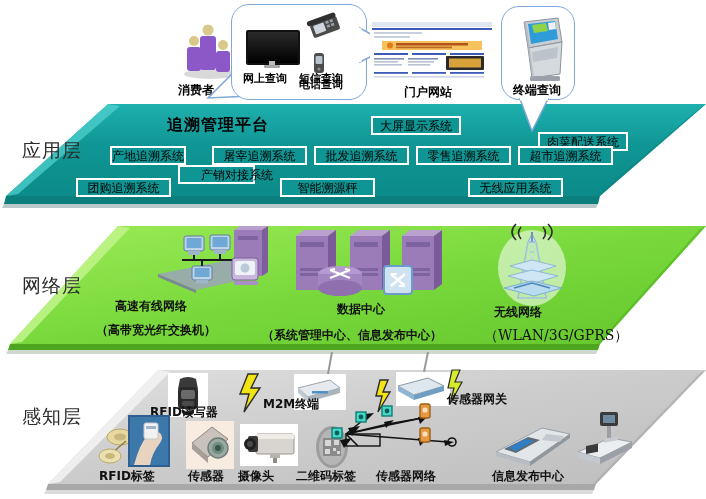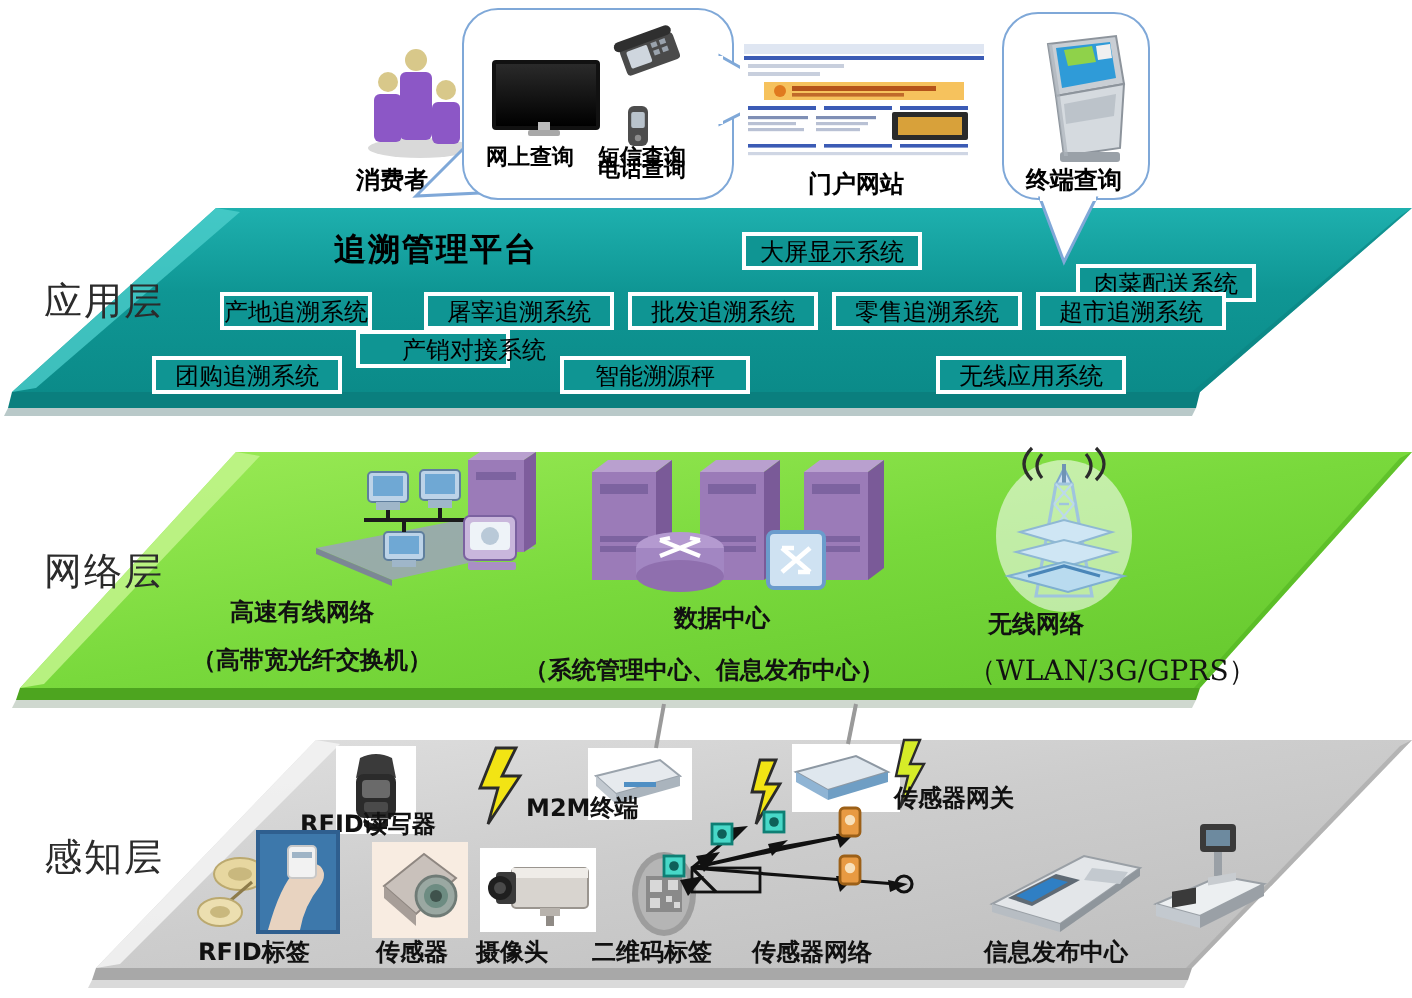--- a/index.html
+++ b/index.html
@@ -345,21 +345,21 @@
         <stop offset="100%" stop-color="#bdbdbd"></stop>
       </linearGradient>
     </defs>
     <polygon points="158,0 706,0 596,114 48,114" fill="url(#grayTop)"></polygon>
     <polygon points="48,114 596,114 594,120 46,120" fill="#a8a8a8"></polygon>
     <polygon points="46,120 594,120 592,124 44,124" fill="#dadada"></polygon>
     <polygon points="158,0 170,2 60,112 48,114" fill="#f2f2f2" opacity="0.9"></polygon>
     <polygon points="706,0 700,3 593,114 596,114" fill="#a5a5a5" opacity="0.6"></polygon>
   </svg>
 
-  <div class="layer-label" style="left:22px;top:416px;text-align:center;">感知层</div>
+  <div class="layer-label" style="left:22px;top:404px;text-align:center;">感知层</div>
 
   <svg class="abs" style="left:168px;top:373px;" width="40" height="44" viewBox="0 0 40 44">
     <rect x="0" y="0" width="40" height="44" fill="#ffffff"></rect>
     <path d="M12 6 q8 -4 16 0 l2 10 q-10 -3 -20 0 z" fill="#3a3a3a"></path>
     <rect x="10" y="14" width="20" height="22" rx="4" fill="#2b2b2b"></rect>
     <rect x="13" y="17" width="14" height="9" rx="2" fill="#6a6a6a"></rect>
     <rect x="14" y="28" width="12" height="5" rx="1.5" fill="#4a4a4a"></rect>
     <path d="M14 36 q6 6 12 0 l0 4 q-6 5 -12 0 z" fill="#1f1f1f"></path>
   </svg>
   <div class="pcap" style="left:150px;top:404px;">RFID读写器</div>

